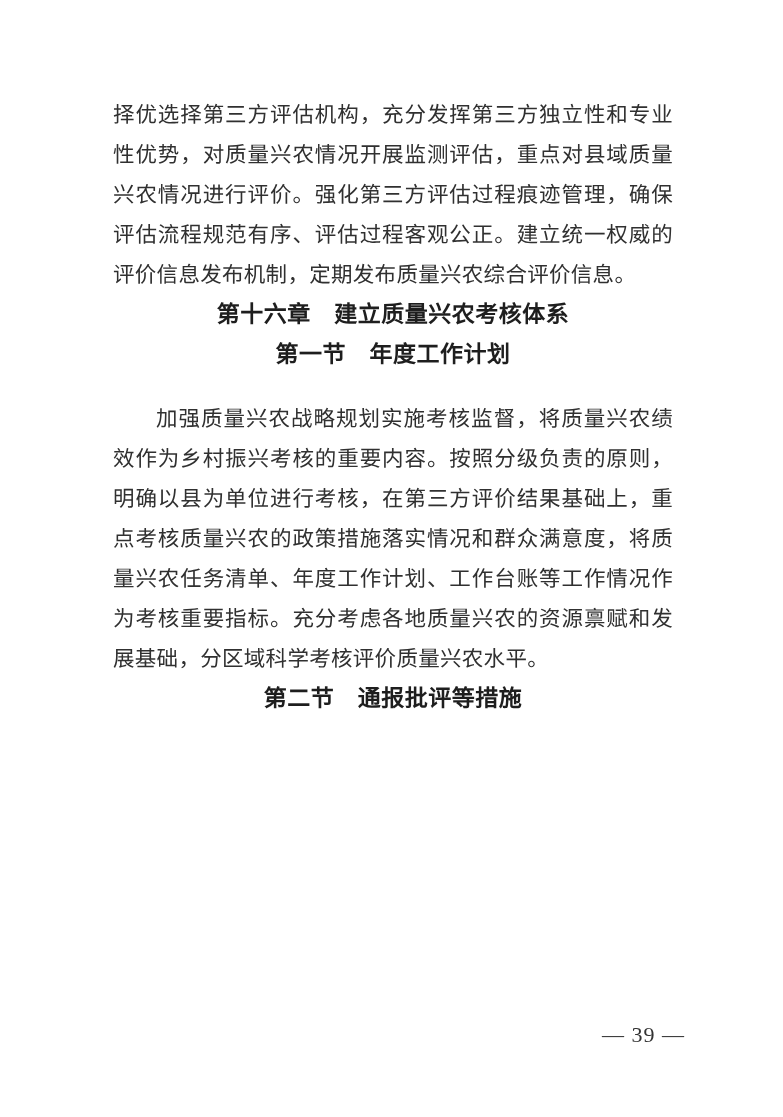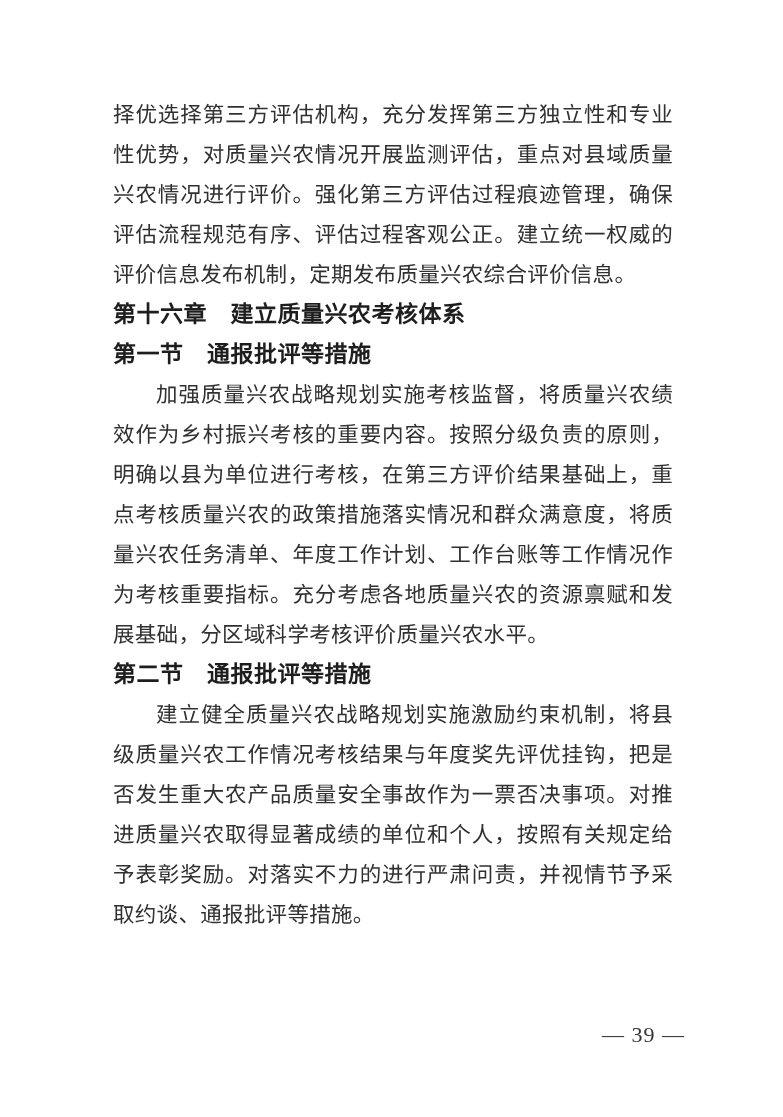--- a/index.html
+++ b/index.html
@@ -29,26 +29,28 @@
   p.body-text {
     margin: 0;
     font-size: 21.5px;
     line-height: 40px;
     letter-spacing: 0.3px;
     text-align: justify;
     color: #303030;
   }
   p.body-text.indent {
     text-indent: 2em;
+    margin-top: 24px;
   }
   .chapter-heading, .section-heading {
     margin: 0;
     font-size: 23px;
     line-height: 40px;
     font-weight: bold;
+    text-align: center;
     color: #1e1e1e;
     letter-spacing: 0.5px;
   }
   .page-number {
     position: absolute;
     top: 1022px;
     right: 98px;
     font-size: 22px;
     line-height: 26px;
     color: #333333;
@@ -60,25 +62,24 @@
 <body>
 
 <div class="page">
 
   <div class="content">
 
     <p class="body-text">择优选择第三方评估机构，充分发挥第三方独立性和专业性优势，对质量兴农情况开展监测评估，重点对县域质量兴农情况进行评价。强化第三方评估过程痕迹管理，确保评估流程规范有序、评估过程客观公正。建立统一权威的评价信息发布机制，定期发布质量兴农综合评价信息。</p>
 
     <h1 class="chapter-heading">第十六章　建立质量兴农考核体系</h1>
 
-    <h2 class="section-heading">第一节　通报批评等措施</h2>
+    <h2 class="section-heading">第一节　年度工作计划</h2>
 
     <p class="body-text indent">加强质量兴农战略规划实施考核监督，将质量兴农绩效作为乡村振兴考核的重要内容。按照分级负责的原则，明确以县为单位进行考核，在第三方评价结果基础上，重点考核质量兴农的政策措施落实情况和群众满意度，将质量兴农任务清单、年度工作计划、工作台账等工作情况作为考核重要指标。充分考虑各地质量兴农的资源禀赋和发展基础，分区域科学考核评价质量兴农水平。</p>
 
     <h2 class="section-heading">第二节　通报批评等措施</h2>
 
-    <p class="body-text indent">建立健全质量兴农战略规划实施激励约束机制，将县级质量兴农工作情况考核结果与年度奖先评优挂钩，把是否发生重大农产品质量安全事故作为一票否决事项。对推进质量兴农取得显著成绩的单位和个人，按照有关规定给予表彰奖励。对落实不力的进行严肃问责，并视情节予采取约谈、通报批评等措施。</p>
 
   </div>
 
   <div class="page-number">— 39 —</div>
 
 </div>
 
 </body></html>

